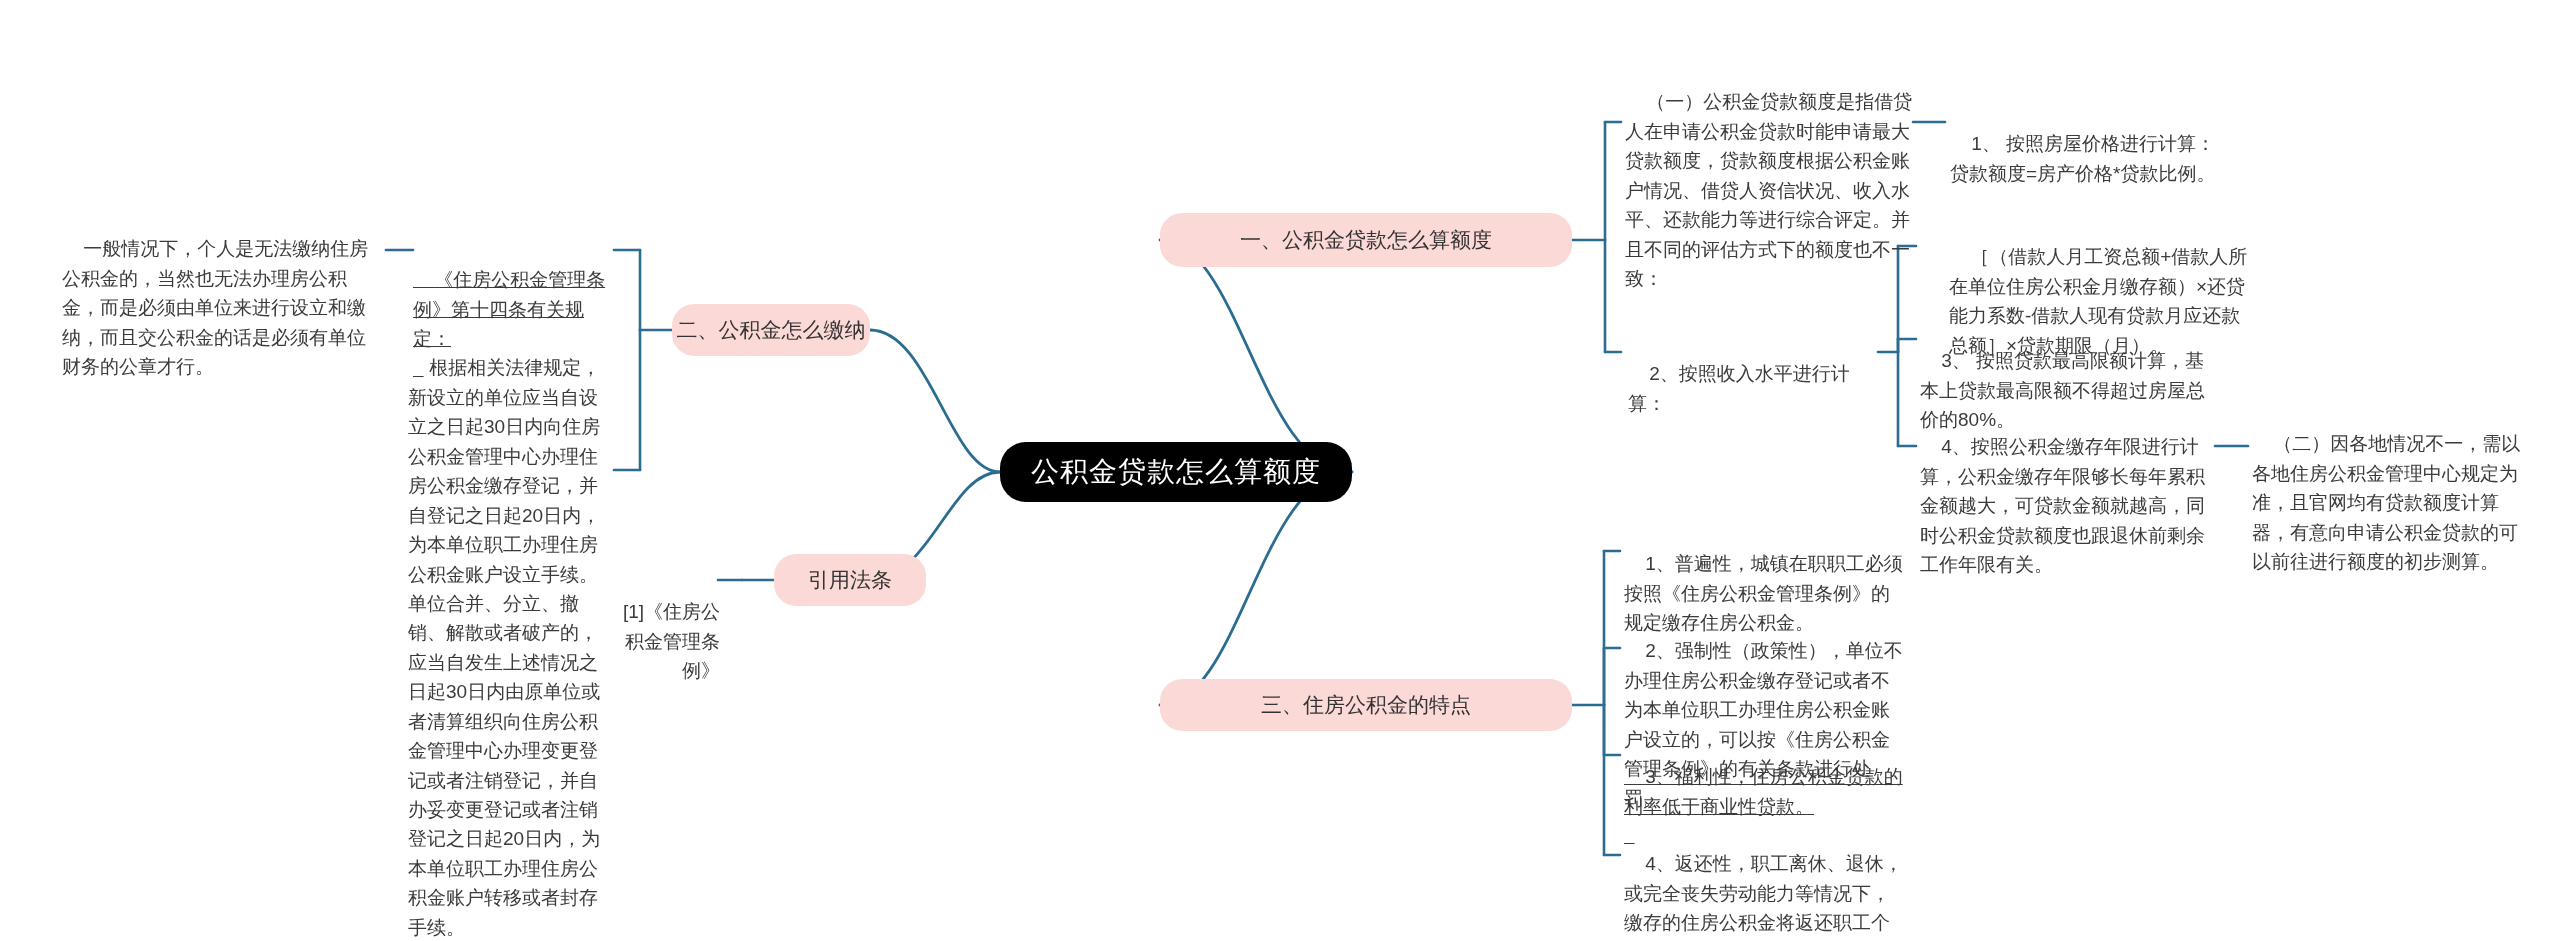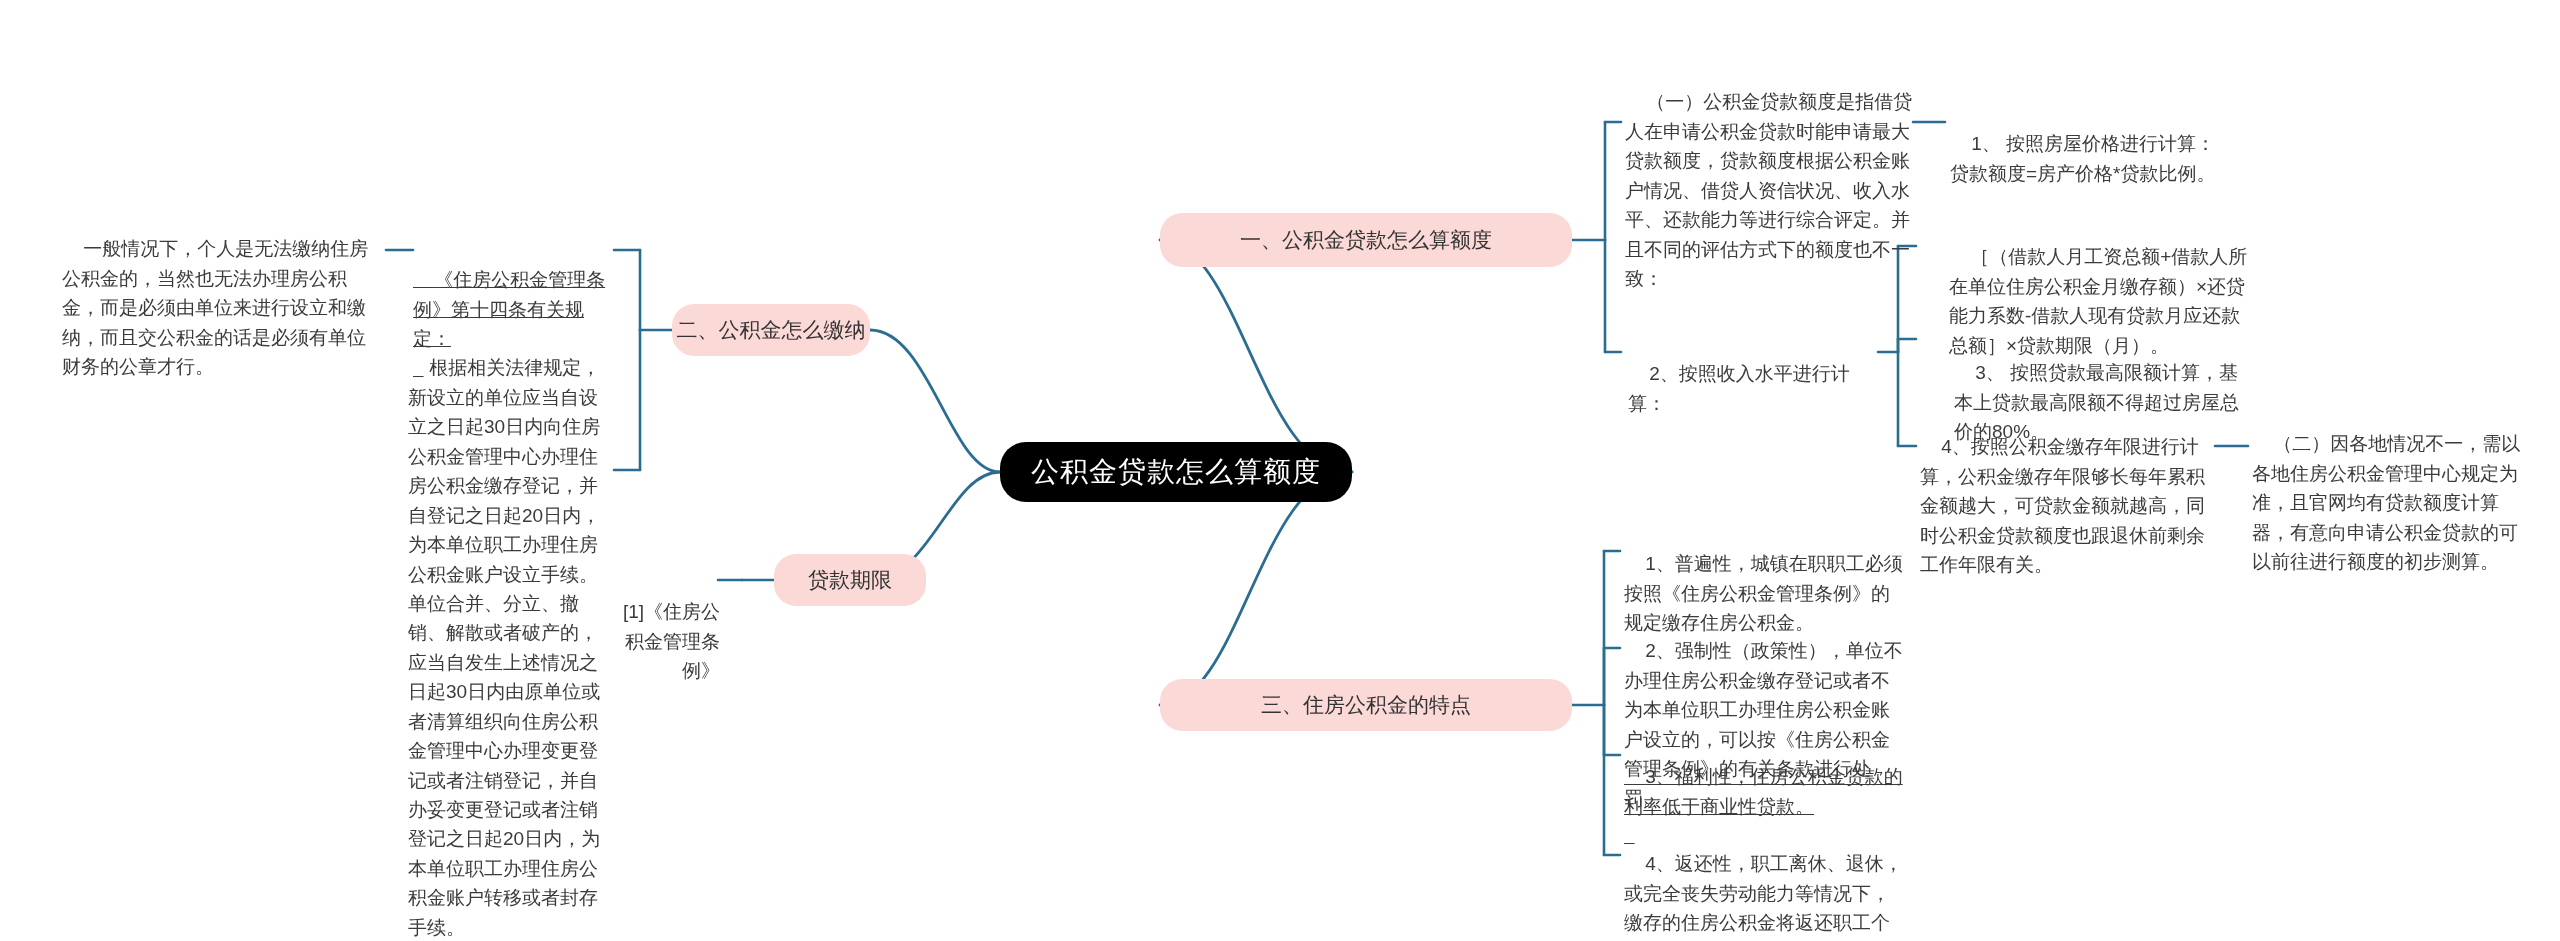--- a/index.html
+++ b/index.html
@@ -111,40 +111,40 @@
 
   <div class="node branch-node" style="left:672px;top:304px;width:198px;height:52px;">
     <span>二、公积金怎么缴纳</span>
   </div>
 
   <div class="node branch-node" style="left:1160px;top:679px;width:412px;height:52px;">
     <span>三、住房公积金的特点</span>
   </div>
 
   <div class="node branch-node" style="left:774px;top:554px;width:152px;height:52px;">
-    <span>贷款期限</span>
+    <span>引用法条</span>
   </div>
 
   <div class="node leaf-text right-col" style="left:1625px;top:58px;width:290px;">
     <span>（一）公积金贷款额度是指借贷人在申请公积金贷款时能申请最大贷款额度，贷款额度根据公积金账户情况、借贷人资信状况、收入水平、还款能力等进行综合评定。并且不同的评估方式下的额度也不一致：</span>
   </div>
 
   <div class="node leaf-text right-col" style="left:1628px;top:330px;width:250px;">
     <span>2、按照收入水平进行计算：</span>
   </div>
 
   <div class="node leaf-text right-col" style="left:1950px;top:100px;width:270px;">
     <span>1、 按照房屋价格进行计算：贷款额度=房产价格*贷款比例。</span>
   </div>
 
   <div class="node leaf-text right-col" style="left:1920px;top:213px;width:300px;margin-left:29px;">
     <span>［（借款人月工资总额+借款人所在单位住房公积金月缴存额）×还贷能力系数-借款人现有贷款月应还款总额］×贷款期限（月）。</span>
   </div>
 
-  <div class="node leaf-text right-col" style="left:1920px;top:329px;width:300px;margin-left:34px;">
+  <div class="node leaf-text right-col" style="left:1920px;top:317px;width:300px;">
     <span>3、 按照贷款最高限额计算，基本上贷款最高限额不得超过房屋总价的80%。</span>
   </div>
 
   <div class="node leaf-text right-col" style="left:1920px;top:403px;width:298px;">
     <span>4、按照公积金缴存年限进行计算，公积金缴存年限够长每年累积金额越大，可贷款金额就越高，同时公积金贷款额度也跟退休前剩余工作年限有关。</span>
   </div>
 
   <div class="node leaf-text right-col" style="left:2252px;top:400px;width:278px;">
     <span>（二）因各地情况不一，需以各地住房公积金管理中心规定为准，且官网均有贷款额度计算器，有意向申请公积金贷款的可以前往进行额度的初步测算。</span>
   </div>

